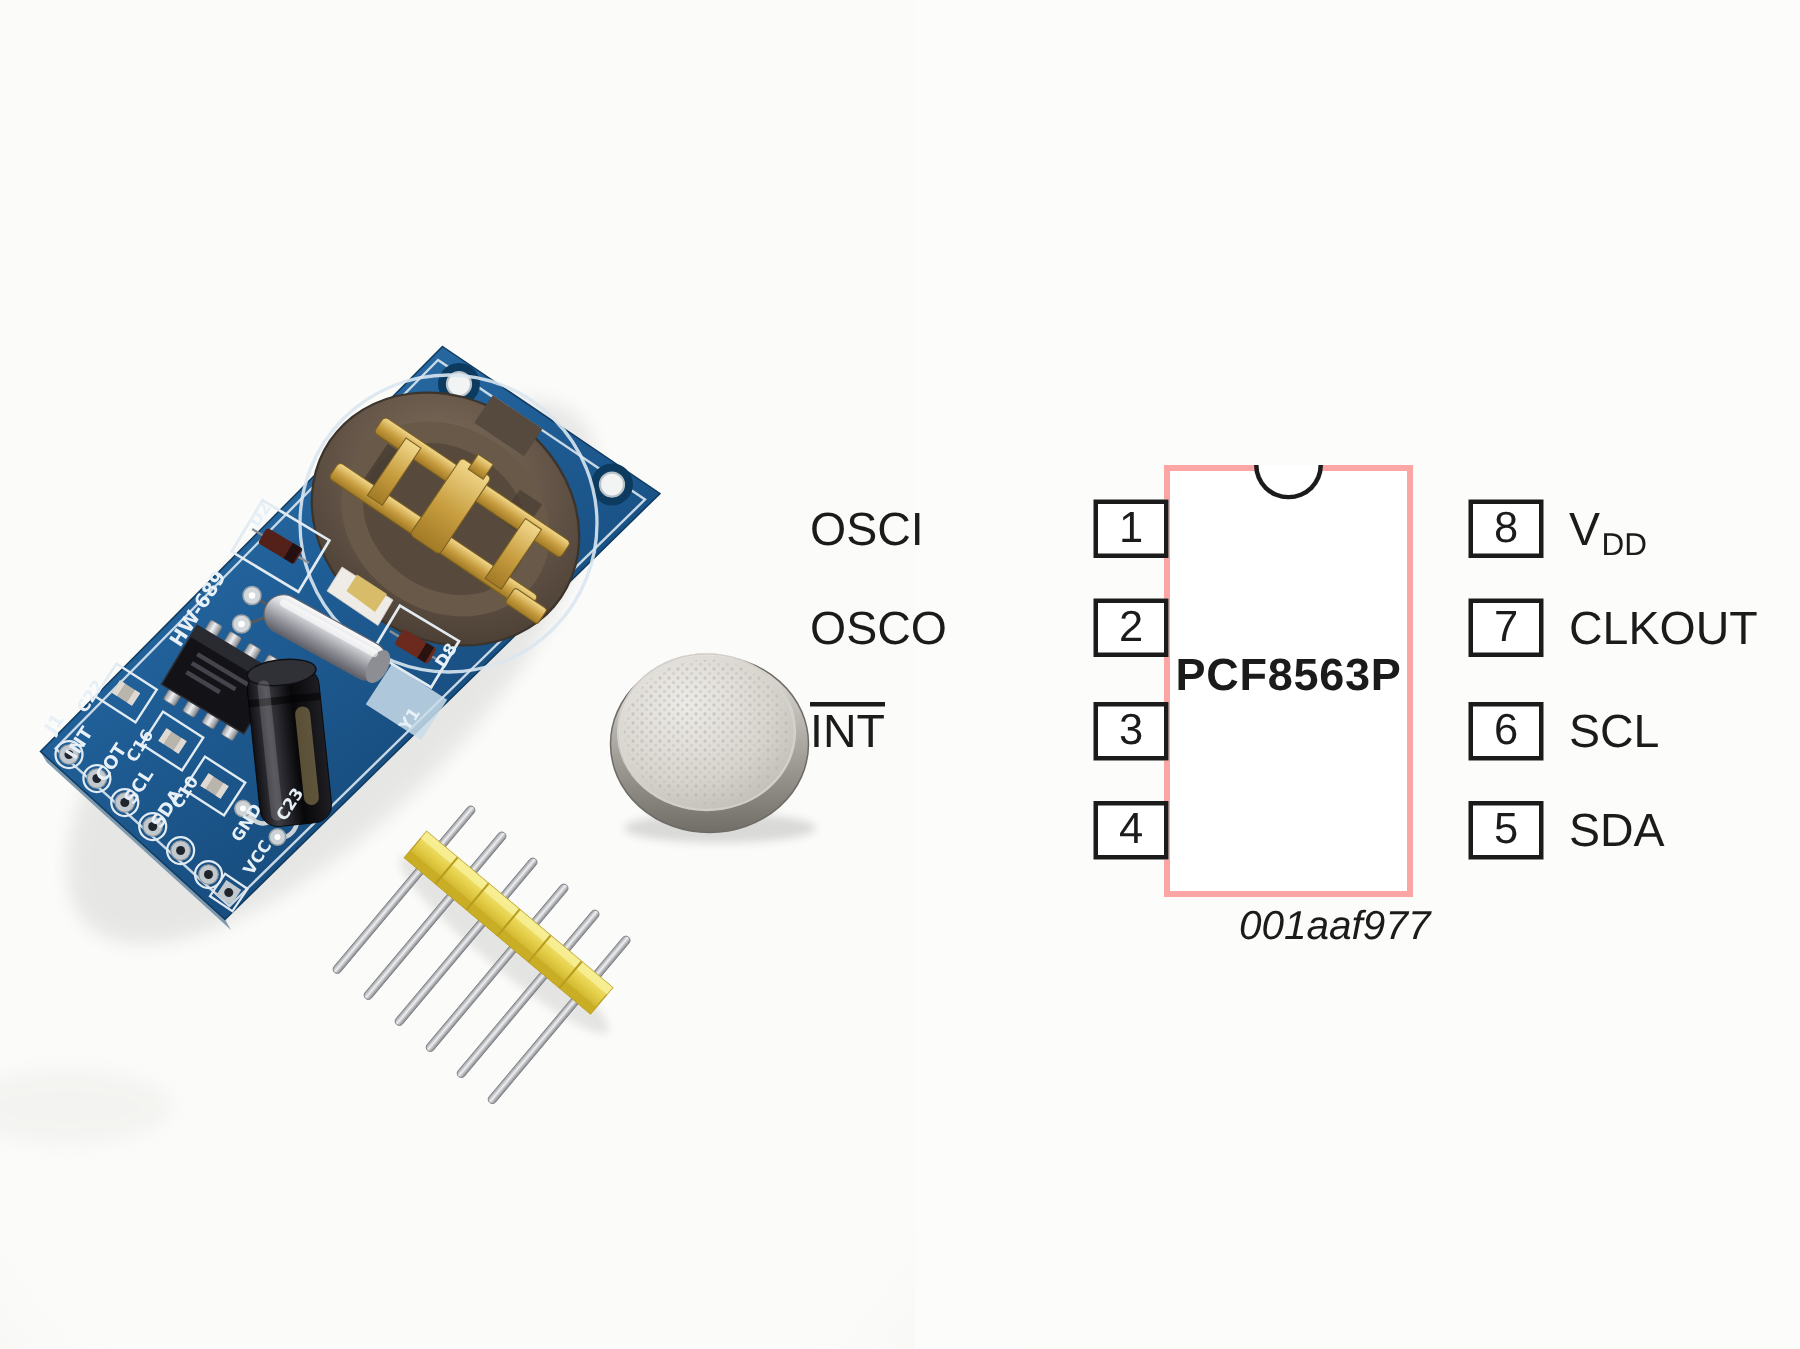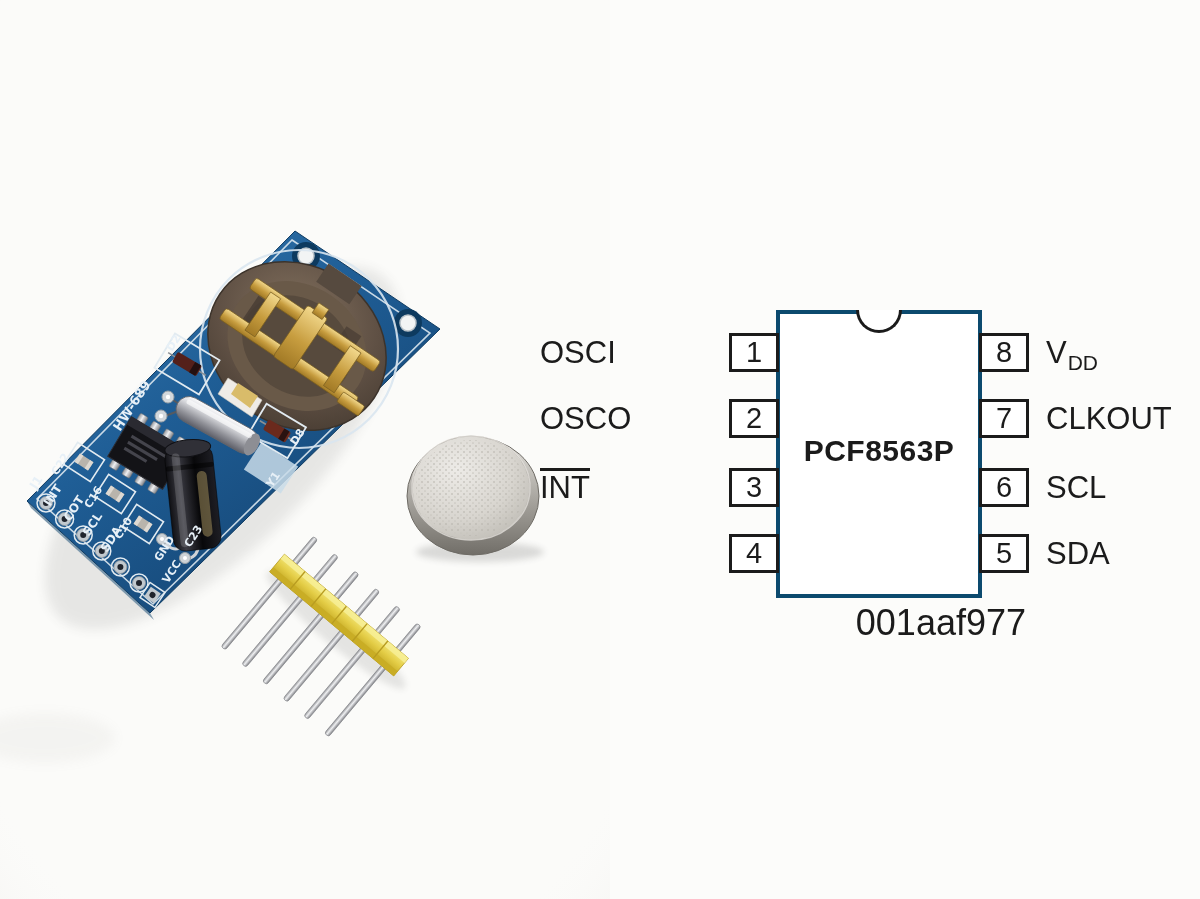--- a/index.html
+++ b/index.html
@@ -1,40 +1,40 @@
 <!DOCTYPE html>
 <html><head>
 <meta charset="utf-8">
 <style>
   html,body{margin:0;padding:0;}
   .stage{position:relative;width:1200px;height:899px;background:#fcfcfa;overflow:hidden;
          font-family:"Liberation Sans",sans-serif;color:#1b1b1b;}
   .photo-panel{position:absolute;left:0;top:0;width:610px;height:899px;}
   .photo-panel svg{display:block;}
   .diagram-panel{position:absolute;left:0;top:0;width:1200px;height:899px;}
-  .ic-body{position:absolute;left:776px;top:310px;width:206px;height:288px;
-           border:4px solid #0c4a6e;background:#ffffff;box-sizing:border-box;}
+  .ic-body{position:absolute;left:776px;top:310px;width:166px;height:288px;
+           border:4px solid #fca5a5;background:#ffffff;box-sizing:border-box;}
   .notch{position:absolute;left:50%;top:-4px;transform:translateX(-50%);
          width:46px;height:23px;background:#ffffff;border:3.5px solid #1b1b1b;border-top:none;
          border-radius:0 0 26px 26px;box-sizing:border-box;}
   .chip-name{position:absolute;left:0;top:120px;width:100%;text-align:center;
              font-size:30px;font-weight:bold;letter-spacing:0.5px;}
   .pin-box{position:absolute;width:50px;height:39px;border:3px solid #1b1b1b;background:#fff;
            box-sizing:border-box;display:flex;align-items:center;justify-content:center;
            font-size:29px;}
   .pin-box.left{left:729px;}
   .pin-box.right{left:979px;}
   .pin-label{position:absolute;height:40px;line-height:40px;font-size:31px;}
   .pin-label.left{left:540px;width:174px;}
   .pin-label.right{left:1046px;width:220px;text-align:left;}
   .r1{top:333px}.r2{top:399px}.r3{top:468px}.r4{top:534px}
   .sub{font-size:21px;position:relative;top:7px;margin-left:1px;}
   .ovl{display:inline-block;border-top:3px solid #1b1b1b;padding-top:1px;line-height:1.0;}
-  .caption{position:absolute;left:826px;top:602px;width:200px;text-align:right;
-           font-size:36px;}
+  .caption{position:absolute;left:826px;top:602px;width:200px;text-align:left;
+           font-style:italic;font-size:27px;}
   text.silk{font-family:"DejaVu Sans",sans-serif;font-weight:bold;fill:#e7f0f7;}
 </style>
 </head>
 <body>
 
 <div class="stage">
 
   <div class="photo-panel">
     <svg width="610" height="899" viewBox="0 0 610 899">
       <defs>

